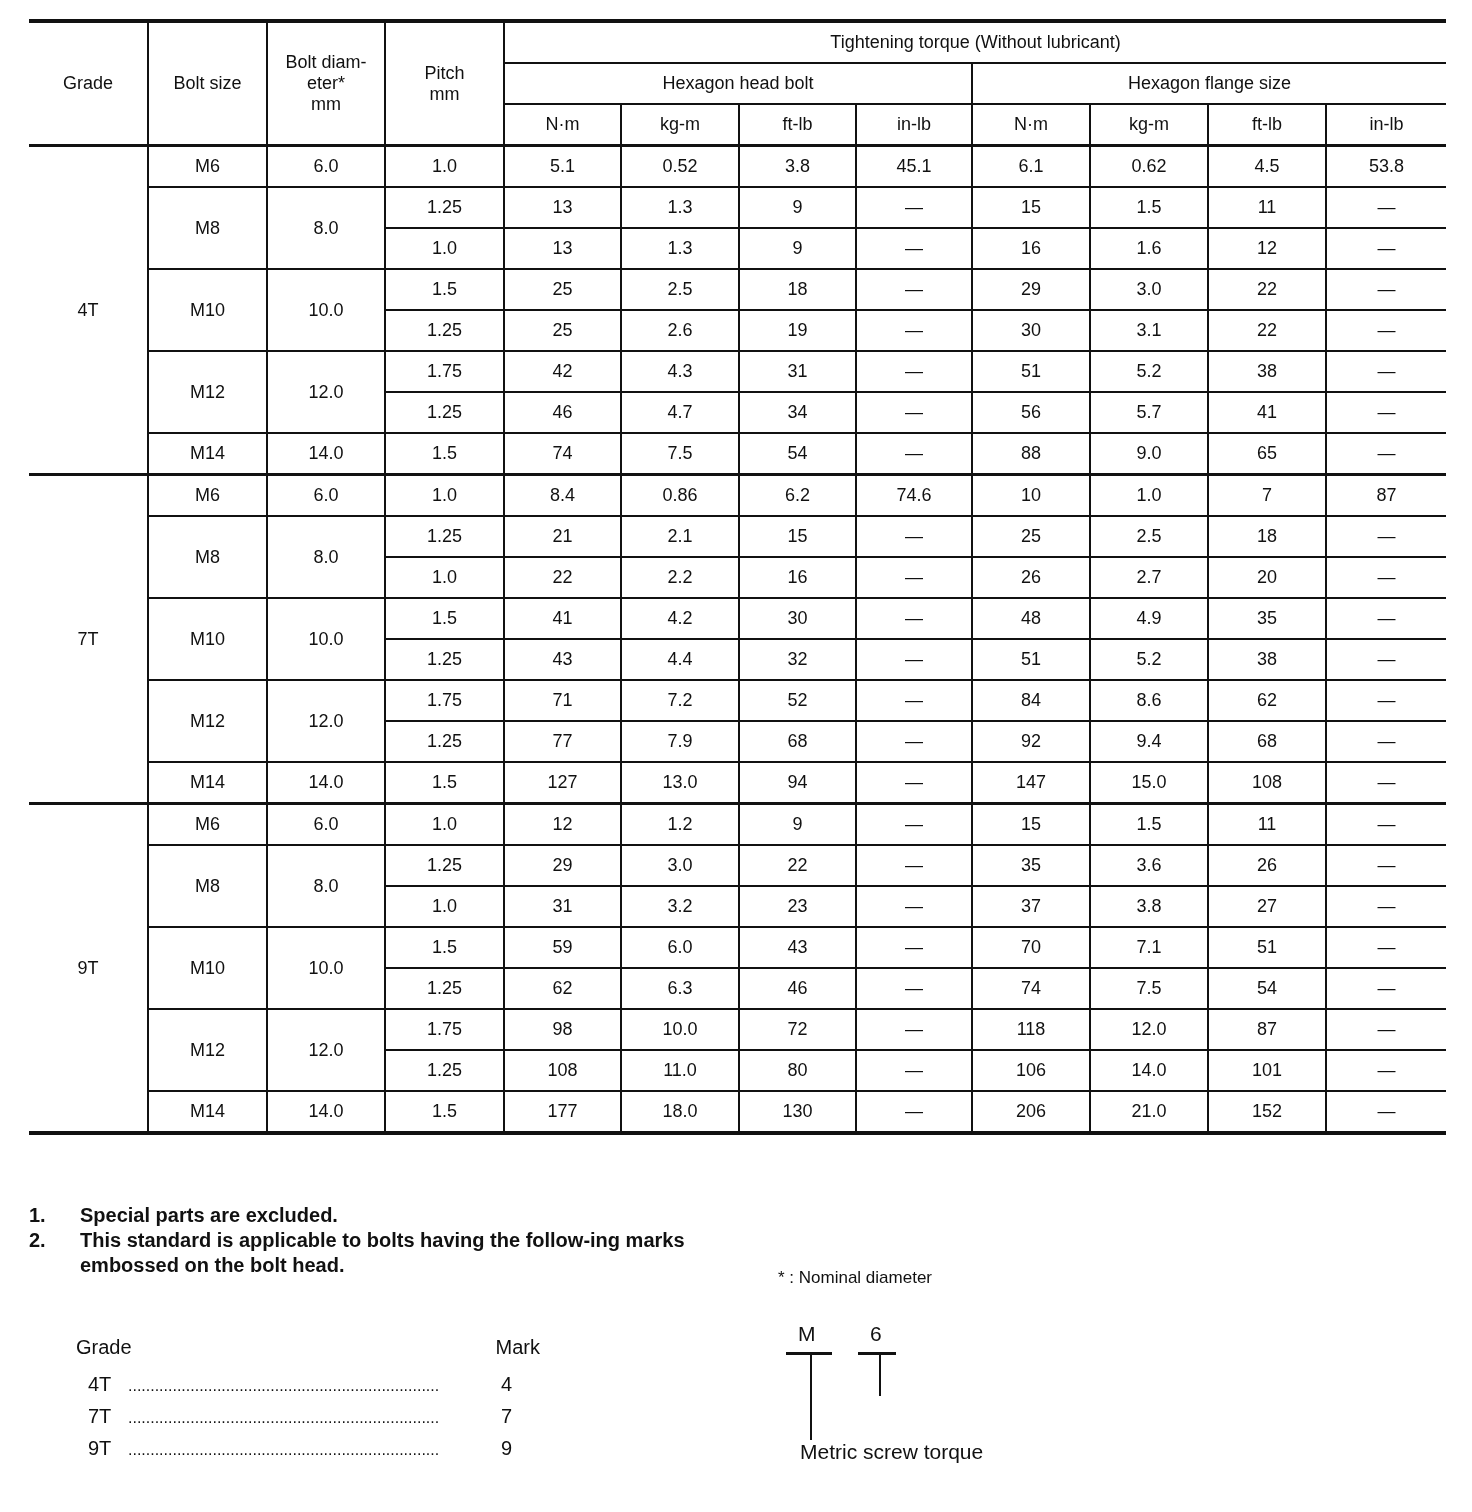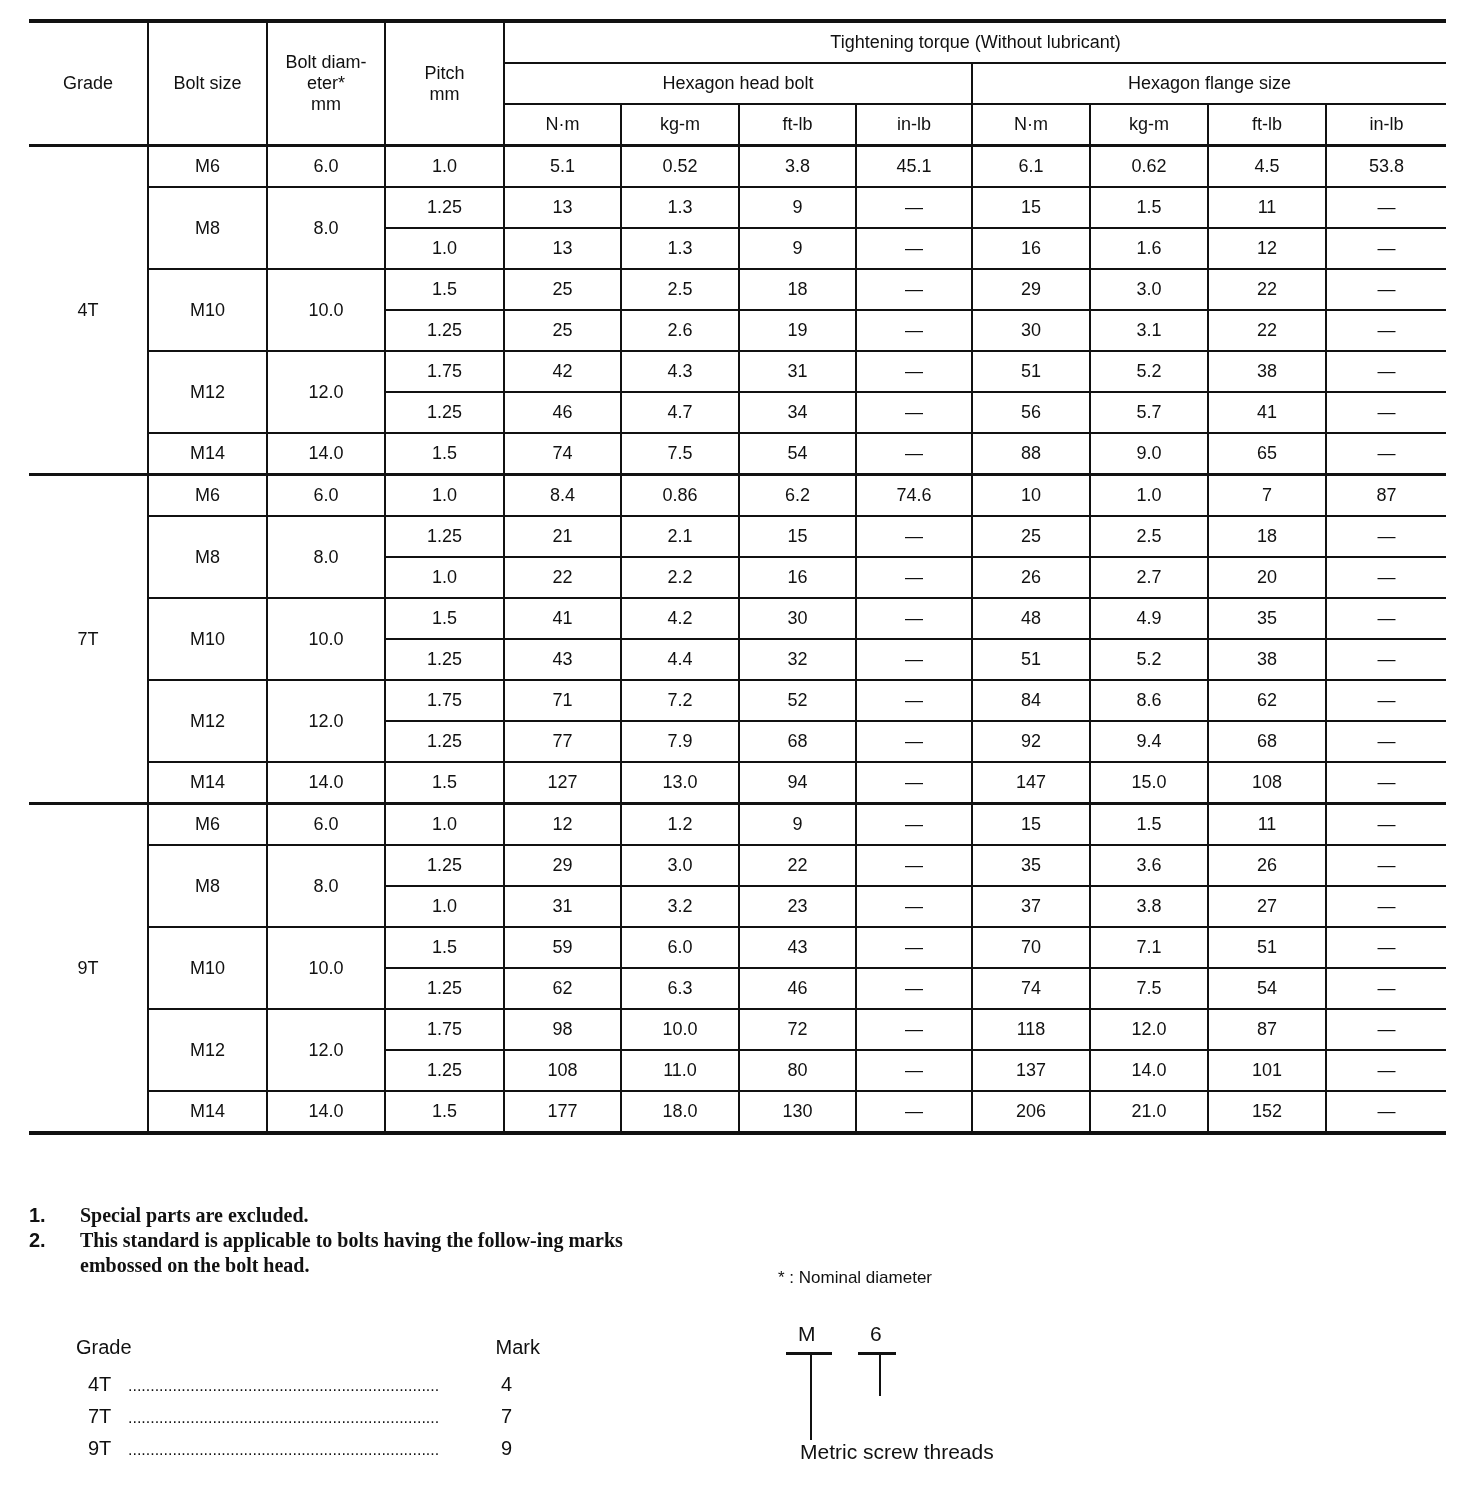--- a/index.html
+++ b/index.html
@@ -10,21 +10,21 @@
   .tbl tr.top th { border-top:4px solid #111; }
   .tbl .first { border-left:none; }
   .tbl .last { border-right:none;margin-left:40px; }
   .tbl .grade-cell { border-left:none; }
   .tbl tr.grade-end td { border-bottom:3px solid #111; }
   .tbl tr.table-end td { border-bottom:4px solid #111; }
   .tbl .hdr-sub th { height:39px; }
   .notes { position:absolute; left:29px; top:1203px; font-size:20px; font-weight:bold; line-height:25px; }
   .notes .item { display:flex; }
   .notes .num { width:51px; }
-  .notes .txt { width:620px;font-family:Liberation Serif, serif; }
+  .notes .txt { width:620px; }
   .marks { position:absolute; left:76px; top:1336px; font-size:20px; }
   .marks .hdr { display:flex; width:460px; justify-content:space-between; margin-bottom:14px; }
   .marks .row { display:flex; align-items:baseline; height:32px; }
   .marks .g { width:40px; padding-left:12px; }
   .marks .dots { width:320px; overflow:hidden; white-space:nowrap; letter-spacing:0px; font-size:16px; }
   .marks .m { width:40px; text-align:right; padding-left:24px; }
   .footnote { position:absolute; left:778px; top:1268px; font-size:17px; }
   .diagram { position:absolute; left:786px; top:1320px; width:600px; height:160px; font-size:21px; }
   .diagram .lbl { position:absolute; }
   .diagram .line { position:absolute; background:#111; }
@@ -350,21 +350,21 @@
         <td>12.0</td>
         <td>87</td>
         <td class="last">—</td>
       </tr>
       <tr>
         <td>1.25</td>
         <td>108</td>
         <td>11.0</td>
         <td>80</td>
         <td>—</td>
-        <td>137</td>
+        <td>106</td>
         <td>14.0</td>
         <td>101</td>
         <td class="last">—</td>
       </tr>
       <tr class="table-end">
         <td rowspan="1">M14</td>
         <td rowspan="1">14.0</td>
         <td>1.5</td>
         <td>177</td>
         <td>18.0</td>
@@ -413,14 +413,14 @@
 
 <div class="footnote">* : Nominal diameter</div>
 
 <div class="diagram">
   <span class="lbl" style="left:12px; top:2px;">M</span>
   <span class="lbl" style="left:84px; top:2px;">6</span>
   <div class="line" style="left:0px; top:32px; width:46px; height:3px;"></div>
   <div class="line" style="left:24px; top:32px; width:2px; height:88px;"></div>
   <div class="line" style="left:72px; top:32px; width:38px; height:3px;"></div>
   <div class="line" style="left:93px; top:32px; width:2px; height:44px;"></div>
-  <span class="lbl" style="left:14px; top:120px;">Metric screw threads</span>
+  <span class="lbl" style="left:14px; top:120px;">Metric screw torque</span>
 </div>
 
 </body></html>

